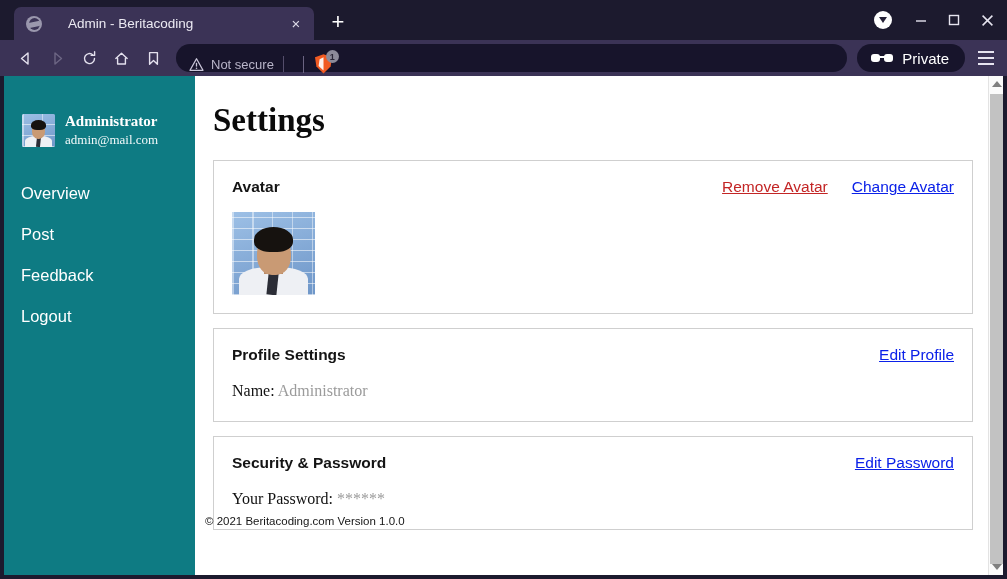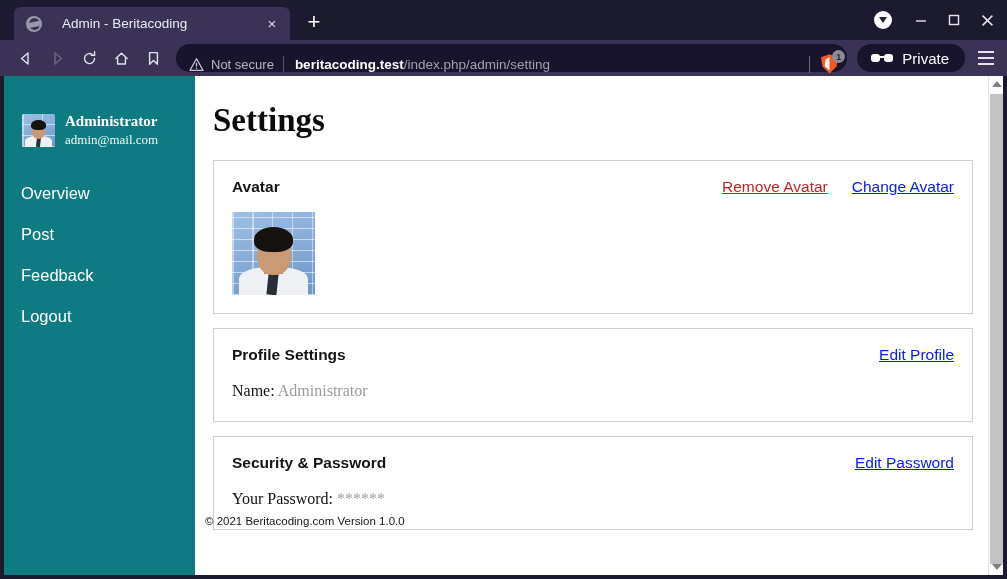--- a/index.html
+++ b/index.html
@@ -22,26 +22,26 @@
   .titlebar {
     height: 40px;
     background: #1c1a2e;
     display: flex; align-items: flex-end;
     position: relative;
     padding-left: 14px;
     flex: 0 0 40px;
   }
   .tab {
     height: 33px;
-    width: 276px;
+    width: 300px;
     background: #3b3356;
     border-radius: 7px 7px 0 0;
     display: flex; align-items: center;
     padding: 0 8px 0 12px;
-    gap: 20px;
+    gap: 26px;
     cursor: default;
   }
   .favicon {
     width: 16px; height: 16px; flex: 0 0 16px;
     border-radius: 50%;
     background: #9a97ad;
     position: relative;
     overflow: hidden;
   }
   .favicon::before {
@@ -434,21 +434,20 @@
     <div class="urlbar">
       <span class="warn-icon">
         <svg width="15" height="15" viewBox="0 0 15 15">
           <path d="M7.5 1.8 L14 13.3 L1 13.3 Z" fill="none" stroke="#c9c5d8" stroke-width="1.3" stroke-linejoin="round"></path>
           <line x1="7.5" y1="5.8" x2="7.5" y2="9.6" stroke="#c9c5d8" stroke-width="1.3"></line>
           <circle cx="7.5" cy="11.3" r="0.8" fill="#c9c5d8"></circle>
         </svg>
       </span>
       <span class="notsecure">Not secure</span>
       <span class="urlsep"></span>
-      <span class="urltext"><b>beritacoding.test</b><span>/index.php/admin/setting</span></span>
       <span class="url-right">
         <span class="url-div"></span>
         <span class="shield">
           <svg width="21" height="22" viewBox="0 0 21 22">
             <path d="M10.5 1.2 L19 4.2 L17.6 13.5 L10.5 20.6 L3.4 13.5 L2 4.2 Z" fill="#f15a22"></path>
             <path d="M10.5 4.2 L10.5 17.6 L5.6 12.9 L6.6 6.2 Z" fill="#ffffff" opacity="0.92"></path>
           </svg>
           <span class="cnt">1</span>
         </span>
       </span>

